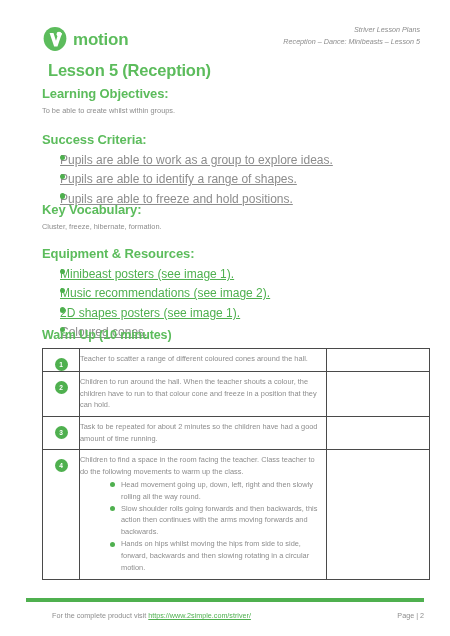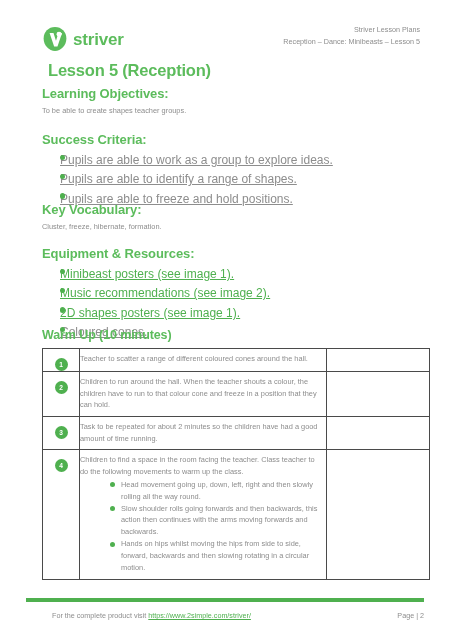--- a/index.html
+++ b/index.html
@@ -51,20 +51,21 @@
     line-height: 1;
   }
   .header-meta {
     position: absolute;
     right: 0;
     top: 0;
     text-align: right;
     font-size: 7.2px;
     line-height: 1.65;
     color: #8d8d8d;
+    font-style: italic;
   }
 
   
   .doc-title {
     position: absolute;
     left: 48px;
     top: 61px;
     font-size: 16.5px;
     font-weight: bold;
     color: #5cbc5c;
@@ -221,33 +222,33 @@
 
 <div class="page">
 
   <div class="header">
     <div class="logo-wrap">
       <svg class="logo-mark" viewBox="0 0 48 48">
         <path d="M24 2C12 2 3 11 3 23c0 13 10 23 21 23s21-10 21-23C45 11 36 2 24 2z" fill="#5cbc5c"></path>
         <path d="M14 13h7.2l4.6 14.4L30.4 13h6.6L28.6 38h-6.2z" fill="#ffffff"></path>
         <circle cx="31.5" cy="15" r="4.6" fill="#ffffff"></circle>
       </svg>
-      <span class="logo-text">striver</span>
+      <span class="logo-text">motion</span>
     </div>
     <div class="header-meta">
       <div>Striver Lesson Plans</div>
       <div>Reception – Dance: Minibeasts – Lesson 5</div>
     </div>
   </div>
 
   <div class="doc-title">Lesson 5 (Reception)</div>
 
   <div class="section" style="top:86px;">
     <div class="sec-head">Learning Objectives:</div>
-    <p class="body-text">To be able to create shapes teacher groups.</p>
+    <p class="body-text">To be able to create whilst within groups.</p>
   </div>
 
   <div class="section" style="top:132px;">
     <div class="sec-head">Success Criteria:</div>
     <ul class="bullets">
       <li><span>Pupils are able to work as a group to explore ideas.</span></li>
       <li><span>Pupils are able to identify a range of shapes.</span></li>
       <li><span>Pupils are able to freeze and hold positions.</span></li>
     </ul>
   </div>

